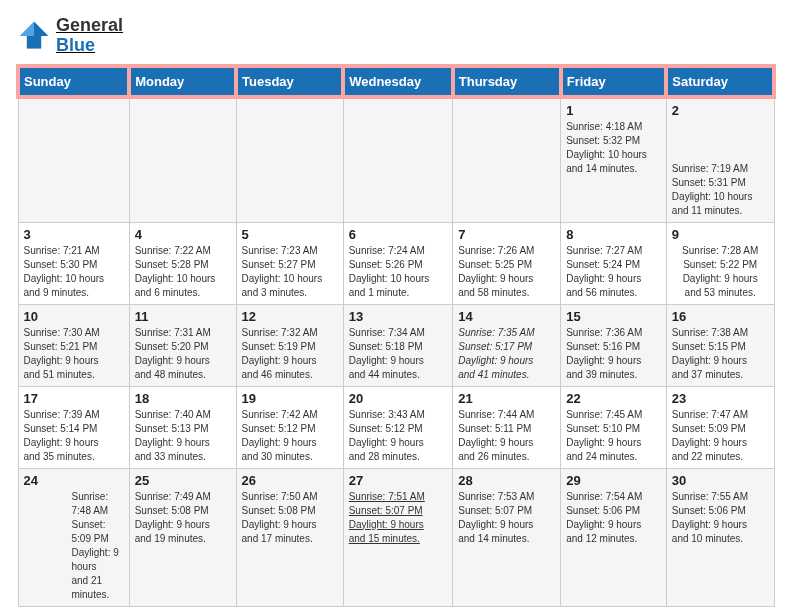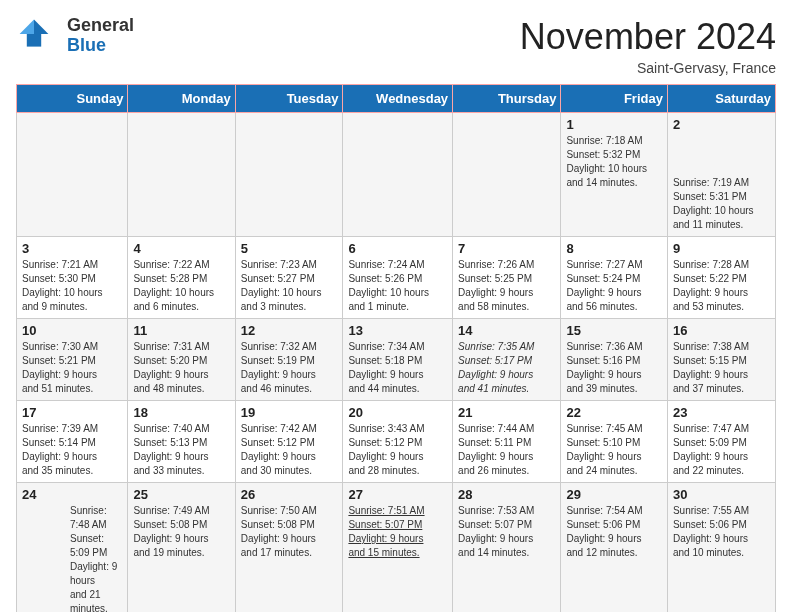--- a/index.html
+++ b/index.html
@@ -16,21 +16,23 @@
       padding: 16px 16px 12px 16px;
     }
     .header {
       display: flex;
       justify-content: space-between;
       align-items: flex-start;
       margin-bottom: 8px;
     }
     .logo {
       display: flex;
-      gap: 15px;
+      align-items: center;
+      gap: 4px;
+      text-decoration: underline;
     }
     .logo-text {
       font-size: 18px;
       font-weight: bold;
       line-height: 1.1;
     }
     .logo-text .general { color: #333; }
     .logo-text .blue { color: #1a6fb5; }
     .logo-icon {
       width: 36px;
@@ -53,22 +55,22 @@
       width: 100%;
       border-collapse: collapse;
       border: 1px solid #ccc;
     }
     .calendar th {
       background: #1a6fb5;
       color: #fff;
       font-size: 13px;
       font-weight: bold;
       padding: 6px 4px;
-      text-align: right;
-      border: 1px solid #fca5a5;
+      text-align: left;
+      border: 4px solid #fca5a5;
     }
     .calendar td {
       vertical-align: top;
       border: 1px solid #ccc;
       padding: 4px 5px;
       font-size: 10.5px;
       color: #333;
       width: 113px;
       min-height: 80px;
       background: #fff;
@@ -107,24 +109,20 @@
       <svg class="logo-icon" viewBox="0 0 40 40">
         <polygon points="20,4 36,20 20,20" fill="#1a6fb5"></polygon>
         <polygon points="20,4 4,20 20,20" fill="#4da6e8"></polygon>
         <rect x="12" y="20" width="16" height="14" fill="#1a6fb5"></rect>
       </svg>
       <div class="logo-text">
         <div class="general">General</div>
         <div class="blue">Blue</div>
       </div>
     </div>
-    <div class="title-block">
-      <div class="month-title">November 2024</div>
-      <div class="location">Saint-Gervasy, France</div>
-    </div>
   </div>
 
   <table class="calendar">
     <thead>
       <tr>
       <th>Sunday</th>
           <th>Monday</th>
           <th>Tuesday</th>
           <th>Wednesday</th>
           <th>Thursday</th>
@@ -134,21 +132,21 @@
     </thead>
     <tbody id="calendar-body">
     <tr>
           <td class="empty-cell"></td>
           <td class="empty-cell"></td>
           <td class="empty-cell"></td>
           <td class="empty-cell"></td>
           <td class="empty-cell"></td>
           <td>
             <span class="day-num">1</span>
-            <div class="day-info" style="white-space: pre-line;">Sunrise: 7:18 AM
+            <div class="day-info" style="white-space: pre-line;">Sunrise: 4:18 AM
 Sunset: 5:32 PM
 Daylight: 10 hours
 and 14 minutes.</div>
           </td>
           <td>
             <span class="day-num">2</span>
             <div class="day-info" style="white-space: pre-line; margin-top: 44px;">Sunrise: 7:19 AM
 Sunset: 5:31 PM
 Daylight: 10 hours
 and 11 minutes.</div>
@@ -192,21 +190,21 @@
           </td>
           <td>
             <span class="day-num">8</span>
             <div class="day-info" style="white-space: pre-line;">Sunrise: 7:27 AM
 Sunset: 5:24 PM
 Daylight: 9 hours
 and 56 minutes.</div>
           </td>
           <td>
             <span class="day-num">9</span>
-            <div class="day-info" style="white-space: pre-line;">Sunrise: 7:28 AM
+            <div class="day-info" style="white-space: pre-line; text-align: center;">Sunrise: 7:28 AM
 Sunset: 5:22 PM
 Daylight: 9 hours
 and 53 minutes.</div>
           </td>
         </tr>
         <tr>
           <td>
             <span class="day-num">10</span>
             <div class="day-info" style="white-space: pre-line;">Sunrise: 7:30 AM
 Sunset: 5:21 PM

